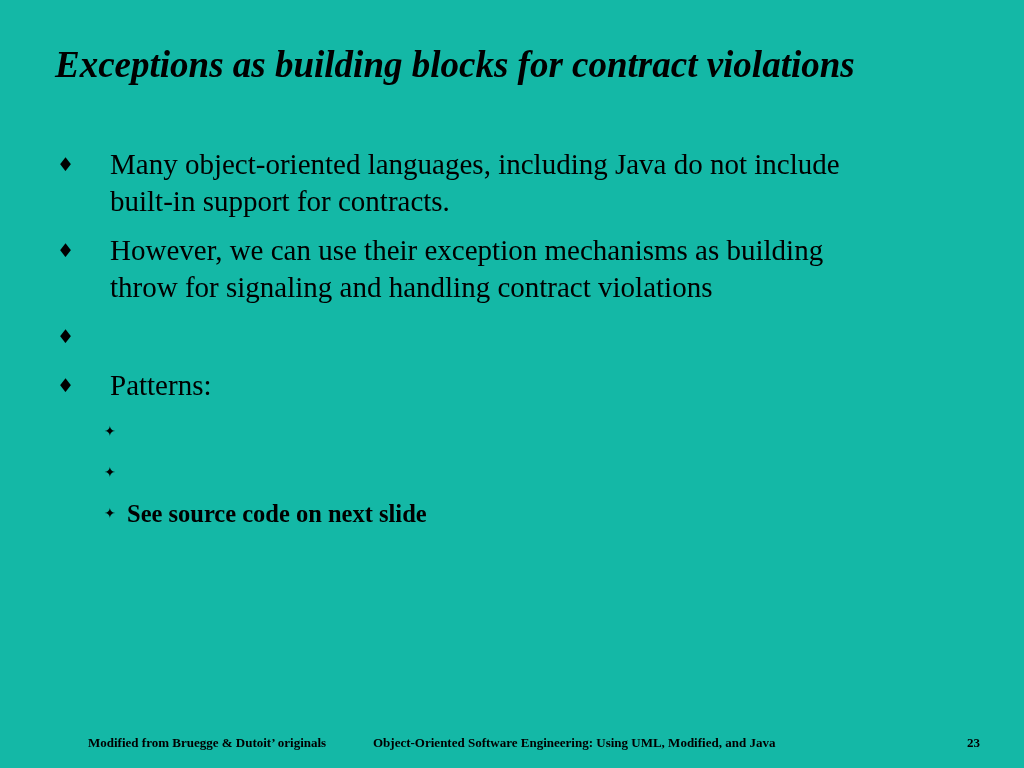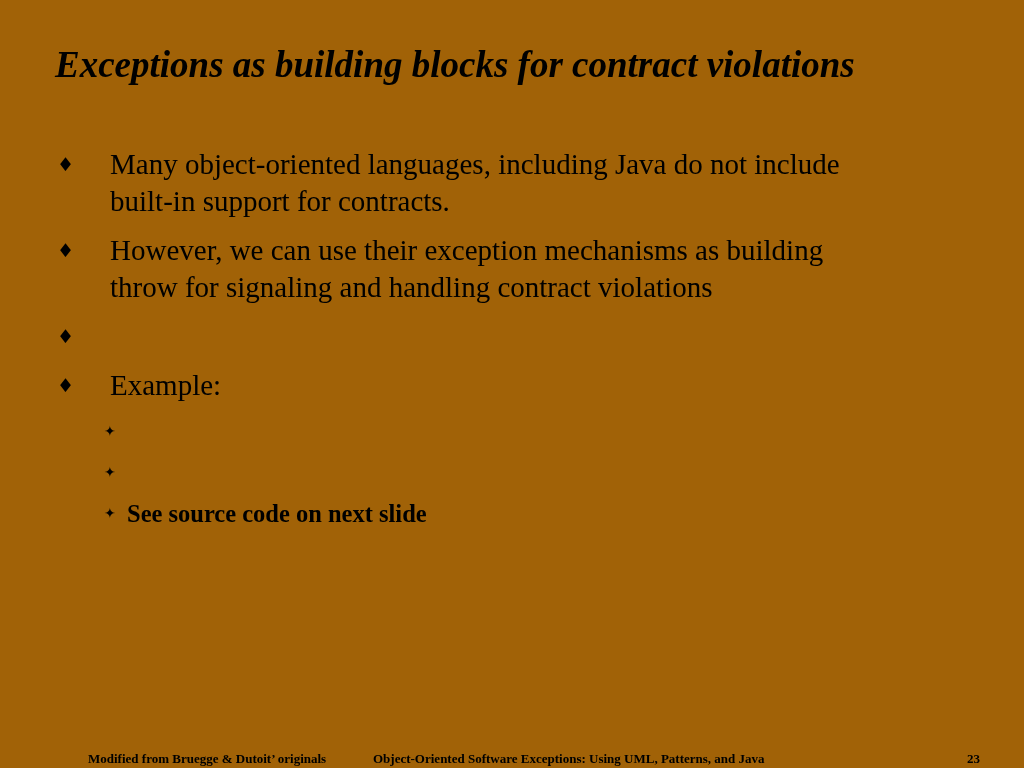--- a/index.html
+++ b/index.html
@@ -11,21 +11,21 @@
     height: 768px;
     background: #ffffff;
     position: relative;
     overflow: hidden;
     font-family: "Liberation Serif", "DejaVu Serif", serif;
     color: #000000;
   }
   .slide {
     position: absolute;
     inset: 0;
-    background: #a16207;
+    background: #14b8a6;
   }
   .slide-title {
     position: absolute;
     left: 55px;
     top: 42px;
     width: 915px;
     font-size: 37px;
     line-height: 46px;
     font-weight: bold;
     font-style: italic;
@@ -75,21 +75,20 @@
   }
   .sub-bullet .text {
     white-space: pre-line;
   }
   .footer-left, .footer-center, .footer-page {
     position: absolute;
     top: 735px;
     font-size: 13px;
     font-weight: bold;
     white-space: nowrap;
-    margin-top: 16px;
   }
   .footer-left  { left: 88px; }
   .footer-center { left: 373px; }
   .footer-page { left: 967px; text-align: right; }
 </style>
 </head>
 <body>
 
 <div class="slide">
 
@@ -108,21 +107,21 @@
       <span class="text">However, we can use their exception mechanisms as building
 throw for signaling and handling contract violations</span>
     </div>
 
     <div class="bullet">
       <span class="marker">♦</span>
     </div>
 
     <div class="bullet">
       <span class="marker">♦</span>
-      <span class="text">Example:</span>
+      <span class="text">Patterns:</span>
     </div>
 
     <div class="sub-list">
 
       <div class="sub-bullet">
         <span class="marker">✦</span>
       </div>
 
       <div class="sub-bullet">
         <span class="marker">✦</span>
@@ -131,17 +130,17 @@
       <div class="sub-bullet">
         <span class="marker">✦</span>
         <span class="text">See source code on next slide</span>
       </div>
 
     </div>
   </div>
 
   <div class="footer-left">Modified from Bruegge &amp; Dutoit’ originals</div>
 
-  <div class="footer-center">Object-Oriented Software Exceptions: Using UML, Patterns, and Java</div>
+  <div class="footer-center">Object-Oriented Software Engineering: Using UML, Modified, and Java</div>
 
   <div class="footer-page">23</div>
 
 </div>
 
 </body></html>

